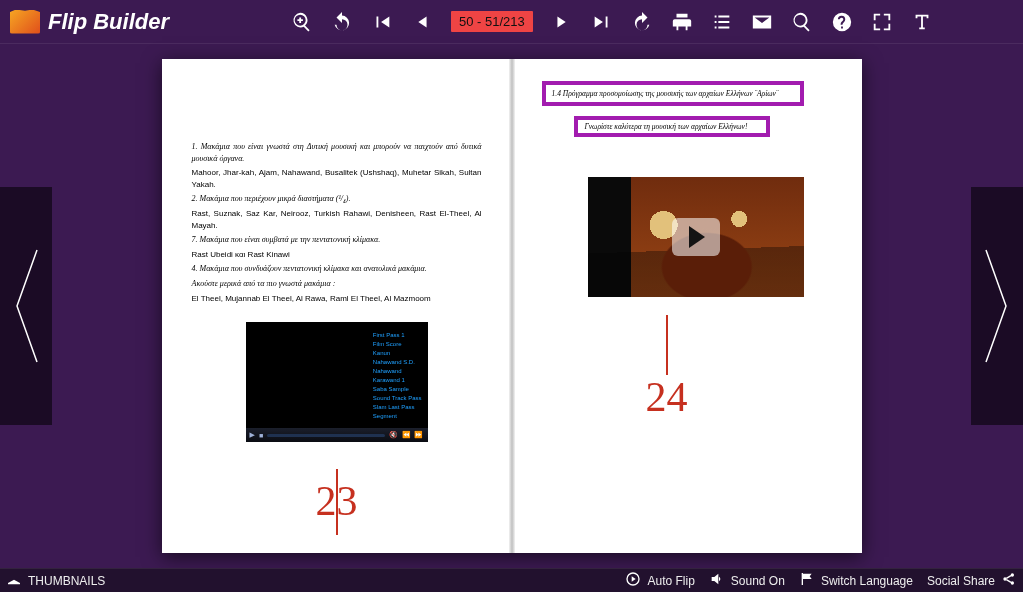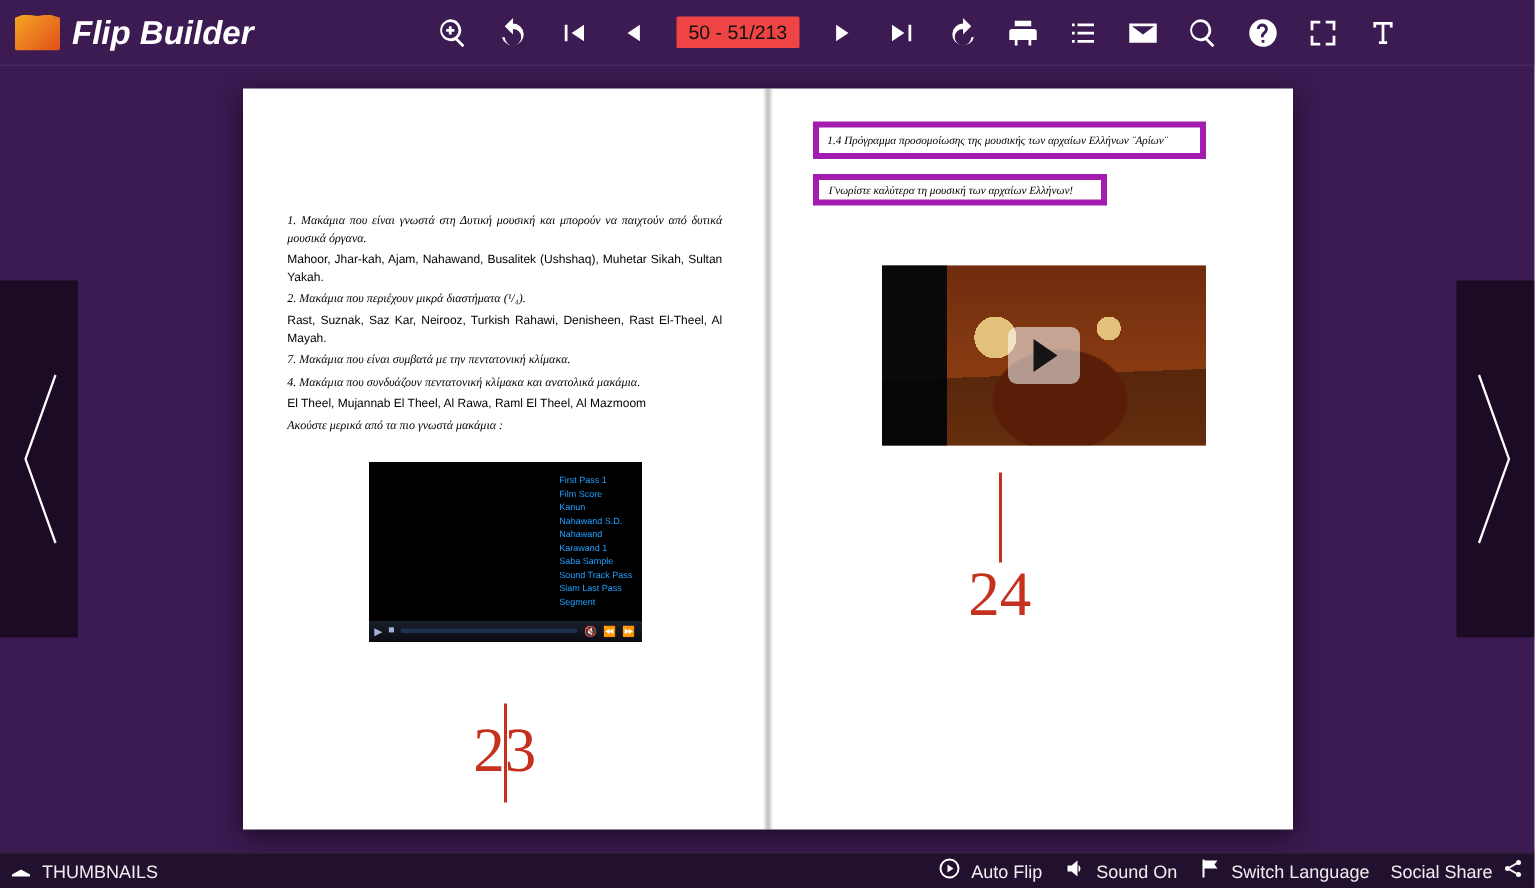--- a/index.html
+++ b/index.html
@@ -222,23 +222,24 @@
 
   <div class="book">
 
     <div class="page" style="padding-top:50px;margin-top:32px;">
       <div id="left-lines">
           <div class="para">1. Μακάμια που είναι γνωστά στη Δυτική μουσική και μπορούν να παιχτούν από δυτικά μουσικά όργανα.</div>
           <div class="para noit">Mahoor, Jhar-kah, Ajam, Nahawand, Busalitek (Ushshaq), Muhetar Sikah, Sultan Yakah.</div>
           <div class="para">2. Μακάμια που περιέχουν μικρά διαστήματα (¹/₄).</div>
           <div class="para noit">Rast, Suznak, Saz Kar, Neirooz, Turkish Rahawi, Denisheen, Rast El-Theel, Al Mayah.</div>
           <div class="para">7. Μακάμια που είναι συμβατά με την πεντατονική κλίμακα.</div>
+          <div class="para noit">Rast Ubeidi και Rast Kinawi</div>
           <div class="para">4. Μακάμια που συνδυάζουν πεντατονική κλίμακα και ανατολικά μακάμια.</div>
+          <div class="para">Ακούστε μερικά από τα πιο γνωστά μακάμια :</div>
           <div class="para noit">El Theel, Mujannab El Theel, Al Rawa, Raml El Theel, Al Mazmoom</div>
-          <div class="para">Ακούστε μερικά από τα πιο γνωστά μακάμια :</div>
         </div>
       <div class="media-dark">
         <div class="tracks" id="tracks">
             <div>First Pass 1</div>
             <div>Film Score</div>
             <div>Kanun</div>
             <div>Nahawand S.D.</div>
             <div>Nahawand</div>
             <div>Karawand 1</div>
             <div>Saba Sample</div>
@@ -254,21 +255,21 @@
           <span>⏪</span>
           <span>⏩</span>
         </div>
       </div>
       <div class="connector" style="top:378px; height:66px;"></div>
       <div class="pnum l">23</div>
     </div>
 
     <div class="page">
       <div class="hyperlink-box" style="width:262px;">1.4 Πρόγραμμα προσομοίωσης της μουσικής των αρχαίων Ελλήνων ¨Αρίων¨</div>
-      <div class="hyperlink-box" style="width:196px; padding:2px 7px;">Γνωρίστε καλύτερα τη μουσική των αρχαίων Ελλήνων!</div>
+      <div class="hyperlink-box" style="width:196px; padding:2px 7px;margin-left:32px;">Γνωρίστε καλύτερα τη μουσική των αρχαίων Ελλήνων!</div>
       <div class="right-fig">
         <div class="art"></div>
         <div class="playbtn"></div>
       </div>
       <div class="connector" style="top:256px; height:60px; left:154px; transform:none;"></div>
       <div class="pnum" style="left:134px; top:314px;">24</div>
     </div>
   </div>
 </div>
 

